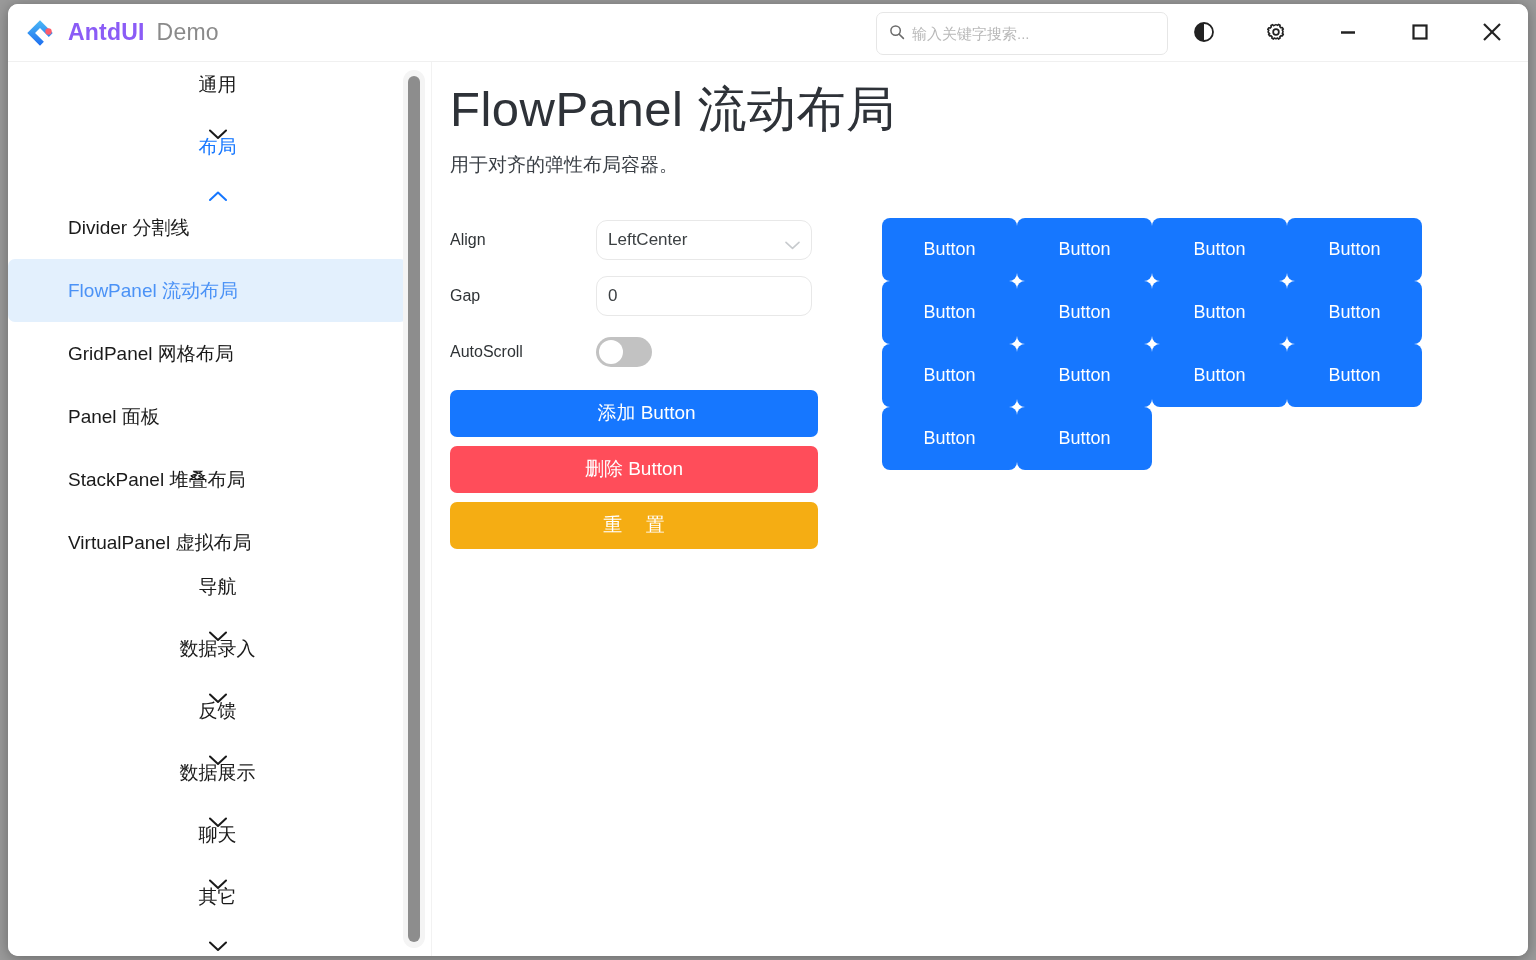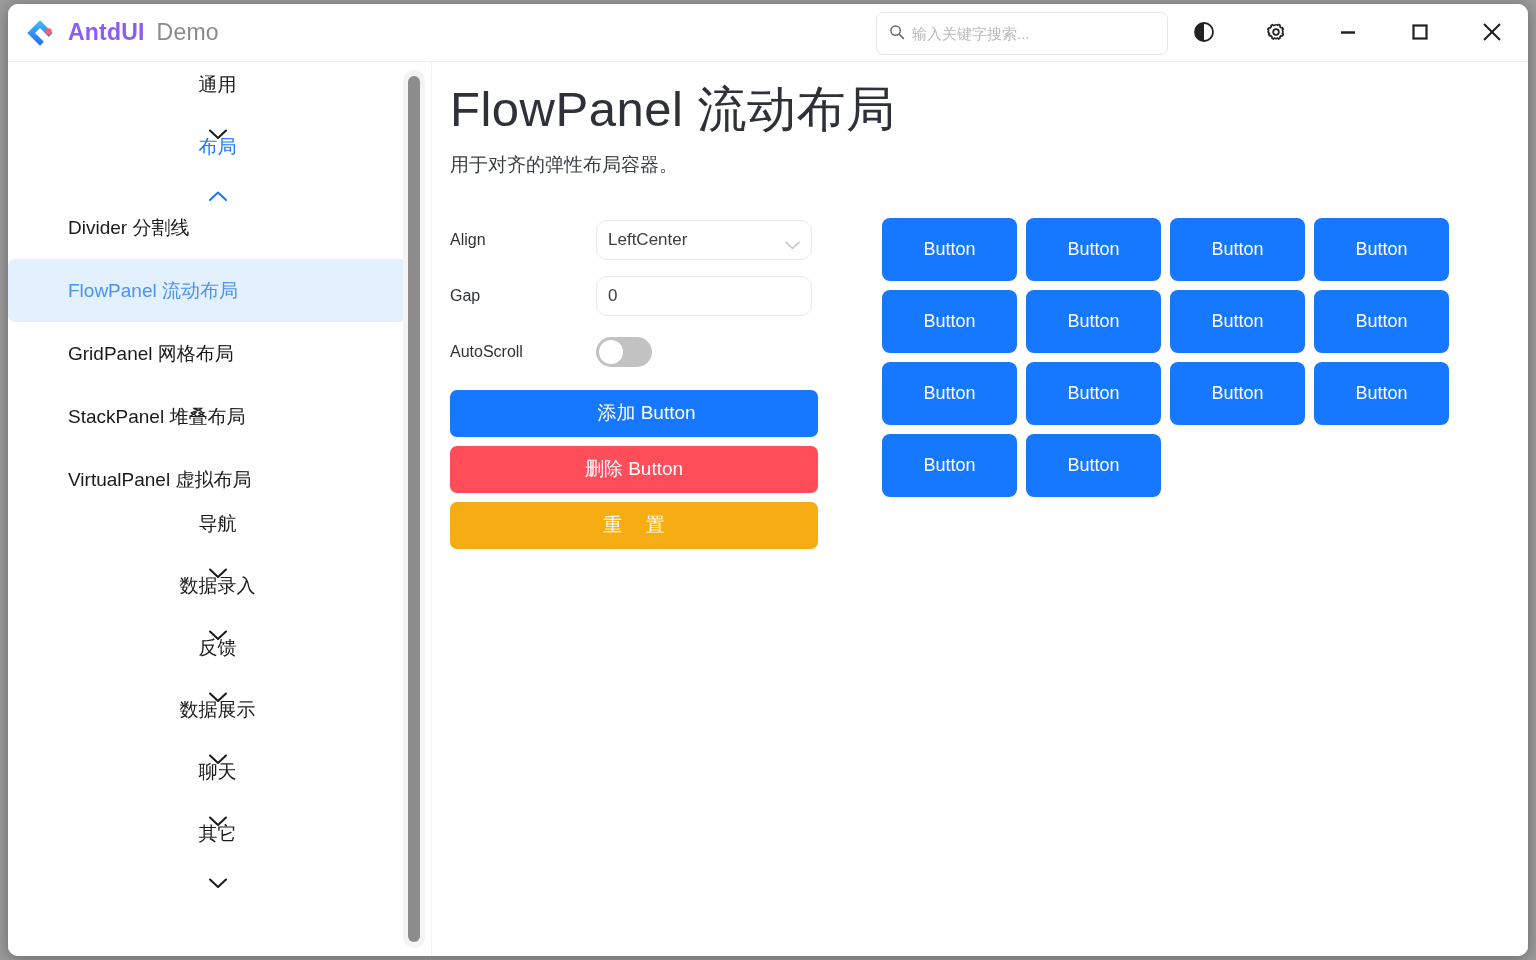--- a/index.html
+++ b/index.html
@@ -242,21 +242,20 @@
   .act-btn.primary { background: #1677ff; margin-top: 14px; padding-left: 25px; }
   .act-btn.danger  { background: #ff4d5a; }
   .act-btn.warn    { background: #f5ad13; letter-spacing: 9px; text-indent: 9px; }
 
   
   .flow-panel {
     flex: 1 1 auto;
     display: flex;
     flex-wrap: wrap;
     align-content: flex-start;
-    gap: 9px;
     padding-top: 2px;
     max-width: 580px;
   }
   .flow-btn {
     width: 135px;
     height: 63px;
     background: #1677ff;
     border: 0;
     border-radius: 8px;
     color: #fff;
@@ -376,20 +375,23 @@
         <div class="menu-item">
           <span>Divider 分割线</span>
         </div>
         <div class="menu-item active">
           <span>FlowPanel 流动布局</span>
         </div>
         <div class="menu-item">
           <span>GridPanel 网格布局</span>
         </div>
         <div class="menu-item">
+          <span>Panel 面板</span>
+        </div>
+        <div class="menu-item">
           <span>StackPanel 堆叠布局</span>
         </div>
         <div class="menu-item">
           <span>VirtualPanel 虚拟布局</span>
         </div>
 
         <div class="menu-group">
           <span>导航</span>
           <span class="chev">
             <svg width="18" height="11" viewBox="0 0 18 11">

